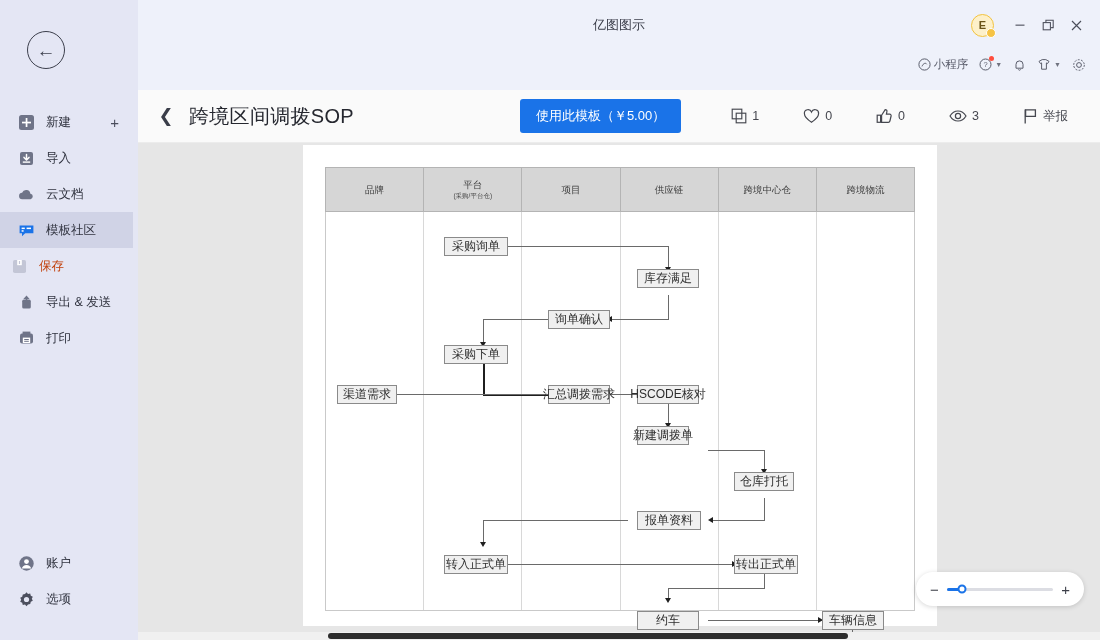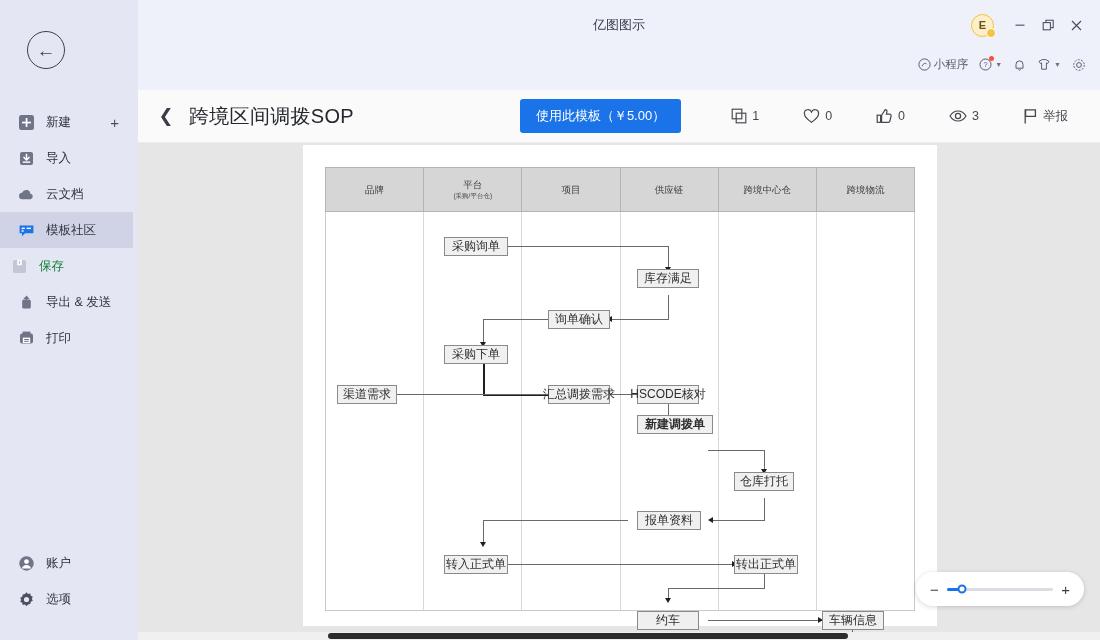--- a/index.html
+++ b/index.html
@@ -29,21 +29,21 @@
     position: relative; display: flex; align-items: center;
     height: 36px; padding-left: 17px; cursor: pointer;
     font-size: 12.5px; color: #30333f;
   }
   .nav-item .ico {
     width: 19px; height: 19px; margin-right: 10px;
     display: flex; align-items: center; justify-content: center;
     flex: 0 0 19px;
   }
   .nav-item.active { background: #d0d3e6; }
-  .nav-item.disabled { color: #15803d; padding-left: 10px; }
+  .nav-item.disabled { color: #c2410c; padding-left: 10px; }
   .nav-plus {
     position: absolute; right: 14px; top: 50%; transform: translateY(-50%);
     font-size: 15px; color: #4a4d5c; line-height: 1;
   }
   .nav-bottom { position: absolute; left: 0; top: 545px; width: 138px; }
   .ico svg { display: block; }
 
   
   .titlebar {
     position: absolute; left: 138px; top: 0; width: 962px; height: 90px;
@@ -507,21 +507,21 @@
 
         </div>
 
         <div class="node" style="left:119px; top:70px;  width:64px;">采购询单</div>
         <div class="node" style="left:312px; top:102px; width:62px;">库存满足</div>
         <div class="node" style="left:223px; top:143px; width:62px;">询单确认</div>
         <div class="node" style="left:119px; top:178px; width:64px;">采购下单</div>
         <div class="node" style="left:12px;  top:218px; width:60px;">渠道需求</div>
         <div class="node" style="left:223px; top:218px; width:62px;">汇总调拨需求</div>
         <div class="node" style="left:312px; top:218px; width:62px;">HSCODE核对</div>
-        <div class="node" style="left:312px; top:248px; width:76px;font-weight:bold;">新建调拨单</div>
+        <div class="node" style="left:312px; top:259px; width:52px;">新建调拨单</div>
         <div class="node" style="left:409px; top:305px; width:60px;">仓库打托</div>
         <div class="node" style="left:312px; top:344px; width:64px;">报单资料</div>
         <div class="node" style="left:119px; top:388px; width:64px;">转入正式单</div>
         <div class="node" style="left:409px; top:388px; width:64px;">转出正式单</div>
         <div class="node" style="left:312px; top:444px; width:62px;">约车</div>
         <div class="node" style="left:497px; top:444px; width:62px;">车辆信息</div>
 
       </div>
     </div>
 

